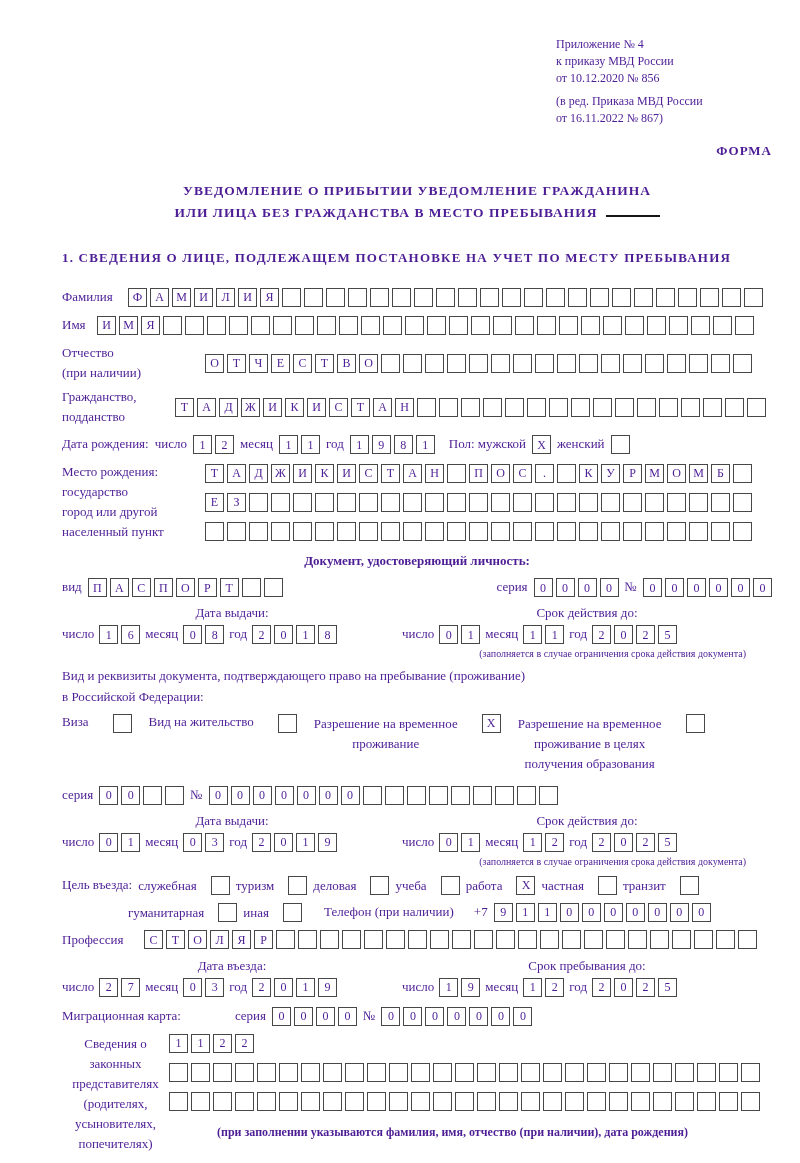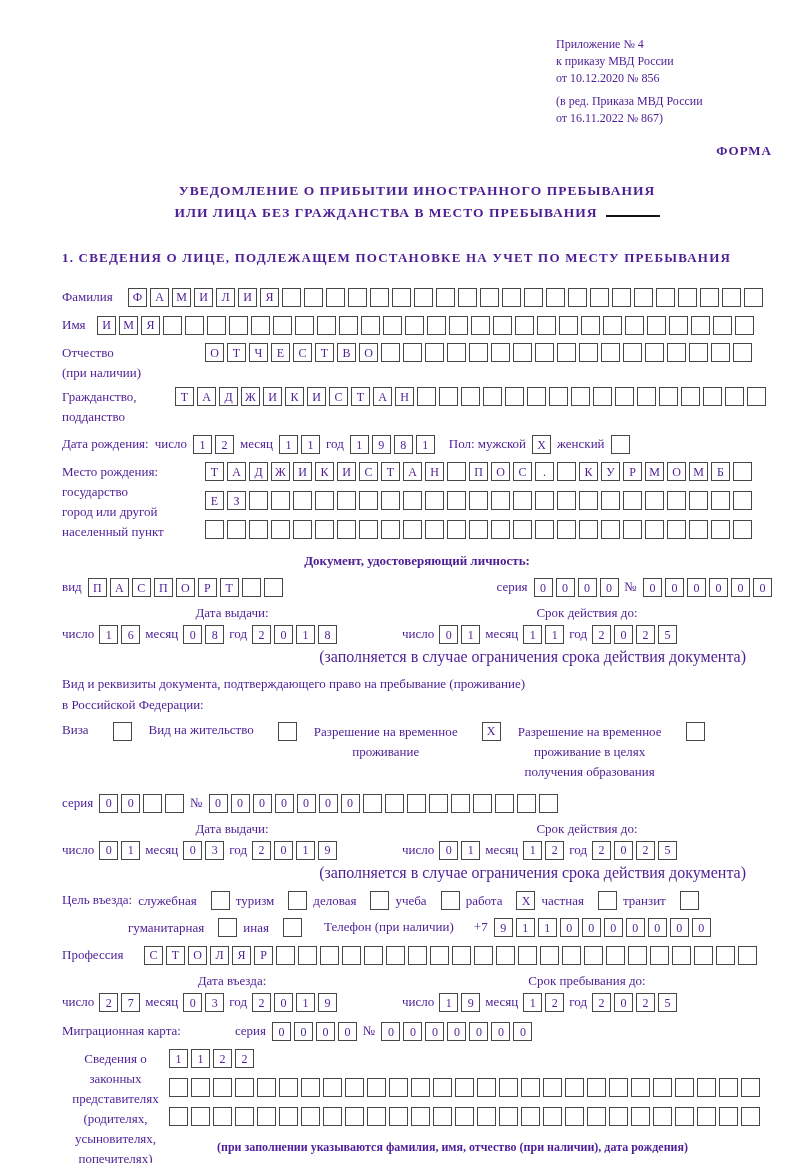--- a/index.html
+++ b/index.html
@@ -8,39 +8,39 @@
     font-family:"Liberation Serif",serif;font-size:13px;line-height:1.3;
     padding:36px 28px 16px 62px;box-sizing:border-box;overflow:hidden;position:relative;
   }
   .appendix{margin-left:494px;font-size:12px;line-height:1.4;}
   .appendix .gap{margin-top:7px;}
   .forma{text-align:right;font-weight:bold;letter-spacing:1px;margin-top:16px;}
   .title{text-align:center;font-weight:bold;font-size:13.5px;letter-spacing:1px;margin-top:20px;line-height:1.65;}
   .blank{display:inline-block;width:54px;border-bottom:2px solid #151515;height:11px;margin-left:8px;}
   .sec{font-weight:bold;letter-spacing:1.2px;margin-top:26px;font-size:13px;}
   .frow{display:flex;align-items:center;gap:6px;margin-top:8px;}
-  .frow.top{align-items:flex-start;}
+  .frow.top{align-items:center;}
   .lbl{flex:none;line-height:20px;}
   .w66{width:60px;}.w35{width:29px;}.w143{width:137px;}.w113{width:107px;}.w82{width:76px;}
   .cells{display:inline-flex;gap:3px;flex:none;}
   .cell{
     width:19px;height:19px;border:1px solid #474747;box-sizing:border-box;
     display:inline-flex;align-items:center;justify-content:center;
     font-size:12px;line-height:1;flex:none;background:#fff;
   }
   .colcells{display:flex;flex-direction:column;gap:10px;}
   .dochead{text-align:center;font-weight:bold;margin-top:11px;}
   .spacer{flex:1;}
   .datehdr{display:flex;margin-top:8px;}
   .datehdr .h1{width:340px;text-align:center;}
   .datehdr .h2{flex:1;text-align:center;}
   .daterow{display:flex;align-items:center;margin-top:3px;}
   .dg{display:inline-flex;align-items:center;gap:5px;}
   .g1{width:340px;}
-  .note{font-size:16px;text-align:right;padding-right:26px;margin-top:3px;}
+  .note{font-size:10px;text-align:right;padding-right:26px;margin-top:3px;}
   .intro{margin-top:8px;}
   .permits{display:flex;align-items:flex-start;gap:17px;margin-top:8px;}
   .pitem{display:flex;align-items:flex-start;gap:24px;}
   .plines{text-align:center;line-height:20px;}
   .opt{display:inline-flex;align-items:flex-end;gap:14px;}
   .indent70{padding-left:66px;}
   .rep{display:flex;margin-top:8px;}
   .replbl{line-height:20px;text-align:center;}
   .repcol{display:flex;flex-direction:column;gap:10px;}
   .bnote{font-size:12px;font-weight:bold;padding-left:48px;margin-top:4px;white-space:nowrap;}
@@ -55,21 +55,21 @@
     <div>Приложение № 4</div>
     <div>к приказу МВД России</div>
     <div>от 10.12.2020 № 856</div>
     <div class="gap">(в ред. Приказа МВД России</div>
     <div>от 16.11.2022 № 867)</div>
   </div>
 
   <div class="forma">ФОРМА</div>
 
   <div class="title">
-    <div>УВЕДОМЛЕНИЕ О ПРИБЫТИИ ИНОСТРАННОГО ПРЕБЫВАНИЯ</div>
+    <div>УВЕДОМЛЕНИЕ О ПРИБЫТИИ УВЕДОМЛЕНИЕ ГРАЖДАНИНА</div>
     <div>
       <span>ИЛИ ЛИЦА БЕЗ ГРАЖДАНСТВА В МЕСТО ПРЕБЫВАНИЯ</span><span class="blank"></span>
     </div>
   </div>
 
   <div class="sec">1. СВЕДЕНИЯ О ЛИЦЕ, ПОДЛЕЖАЩЕМ ПОСТАНОВКЕ НА УЧЕТ ПО МЕСТУ ПРЕБЫВАНИЯ</div>
 
   <div class="frow" style="margin-top:20px">
     <span class="lbl w66">Фамилия</span>
     <span class="cells">

